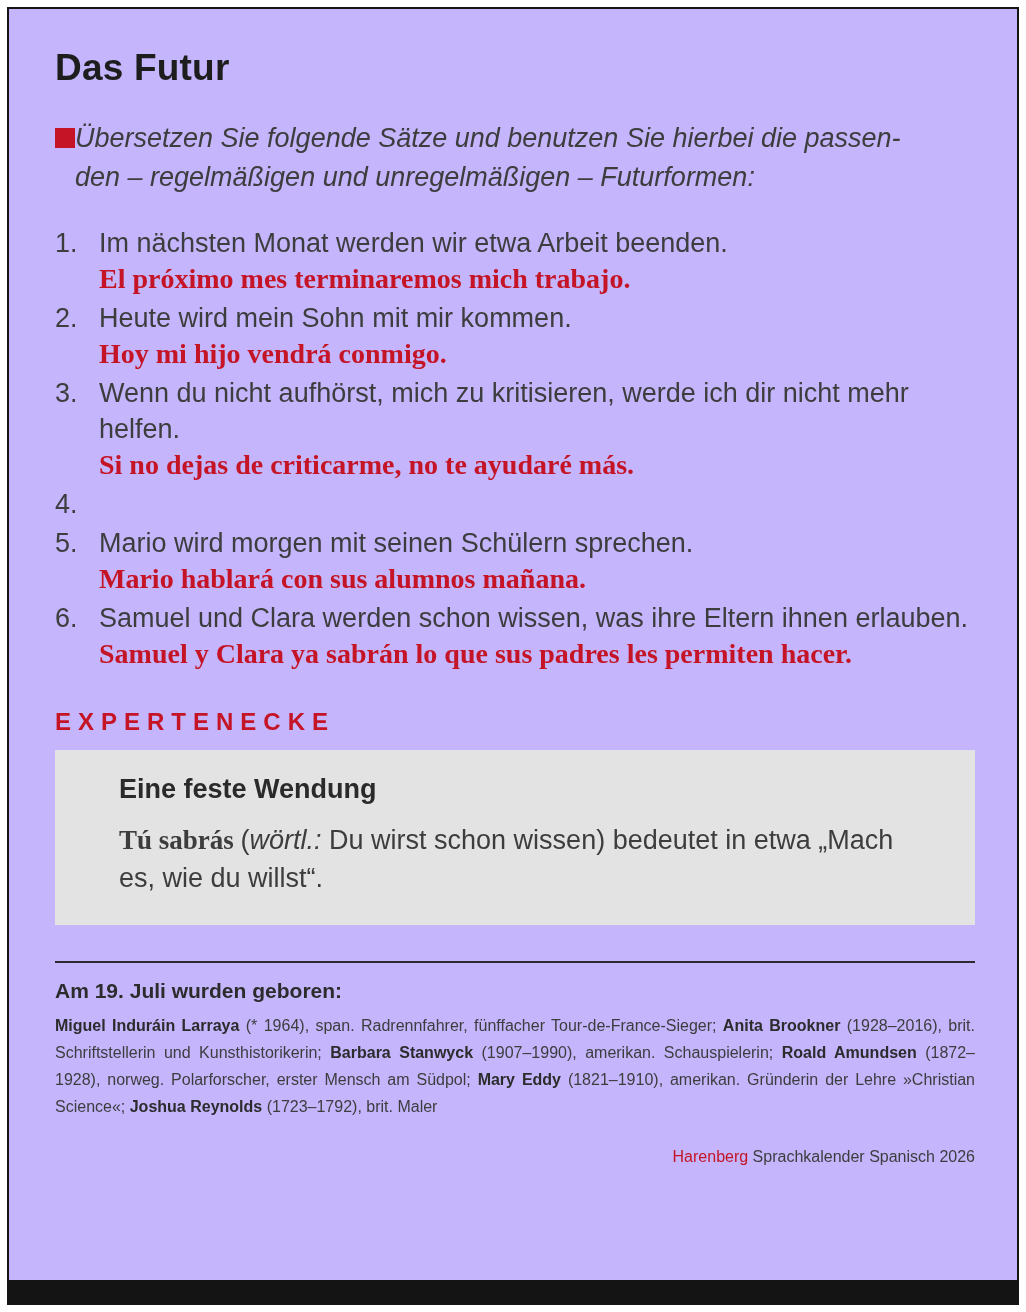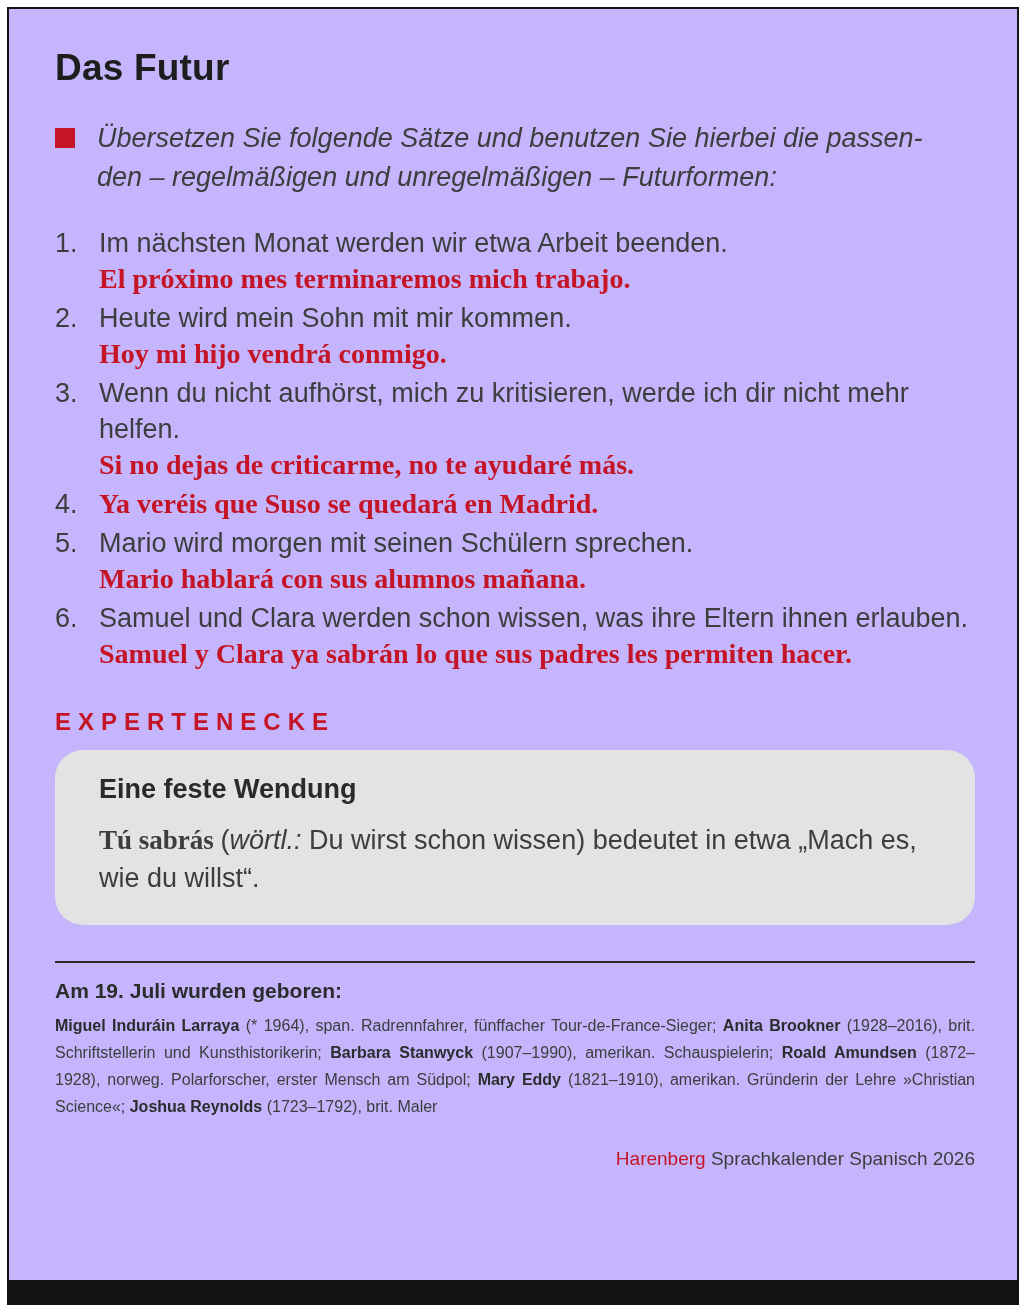--- a/index.html
+++ b/index.html
@@ -25,21 +25,20 @@
   .title {
     font-size: 37px;
     font-weight: 700;
     color: var(--heading, #1d1d1d);
     letter-spacing: 0.2px;
     margin: 8px 0 30px 0;
   }
   .instruction {
     display: flex;
     align-items: flex-start;
-    gap: 22px;
     margin-bottom: 28px;
   }
   .bullet {
     flex: 0 0 auto;
     width: 20px;
     height: 20px;
     background: var(--accent-red, #c41425);
     margin-top: 9px;
   }
   .instr-text {
@@ -75,22 +74,21 @@
   .expertenecke-heading {
     margin-top: 36px;
     font-size: 24px;
     font-weight: 700;
     letter-spacing: 7px;
     color: var(--accent-red, #c41425);
   }
   .expert-box {
     margin-top: 14px;
     background: var(--box-bg, #e3e3e3);
-    padding: 24px 42px 28px 44px;
-    border-radius: 28px;
+    padding: 24px 42px 28px 64px;
   }
   .expert-box-title {
     font-size: 27px;
     font-weight: 700;
     color: #2a2a2a;
     margin-bottom: 16px;
   }
   .expert-box-body {
     font-size: 27px;
     line-height: 38px;
@@ -113,21 +111,21 @@
     margin-top: 9px;
     font-size: 16px;
     line-height: 27px;
     text-align: justify;
     color: var(--text, #3d3d3d);
   }
   .born-body .b { font-weight: 700; color: #2c2c2c; }
   .footer {
     margin-top: 28px;
     text-align: right;
-    font-size: 19px;
+    font-size: 16px;
     color: var(--text, #3d3d3d);
   }
   .footer .brand { color: var(--accent-red, #c41425); }
 </style>
 </head>
 <body>
 
 <div class="page">
   <div class="content">
 
@@ -163,21 +161,20 @@
         <div class="num">3.</div>
         <div>
           <div class="german">Wenn du nicht aufhörst, mich zu kritisieren, werde ich dir nicht mehr helfen.</div>
           <div class="spanish">Si no dejas de criticarme, no te ayudaré más.</div>
         </div>
       </div>
 
       <div class="exercise">
         <div class="num">4.</div>
         <div>
-          <div class="spanish">Ya veréis que Suso se quedará en Madrid.</div>
         </div>
       </div>
 
       <div class="exercise">
         <div class="num">5.</div>
         <div>
           <div class="german">Mario wird morgen mit seinen Schülern sprechen.</div>
           <div class="spanish">Mario hablará con sus alumnos mañana.</div>
         </div>
       </div>

